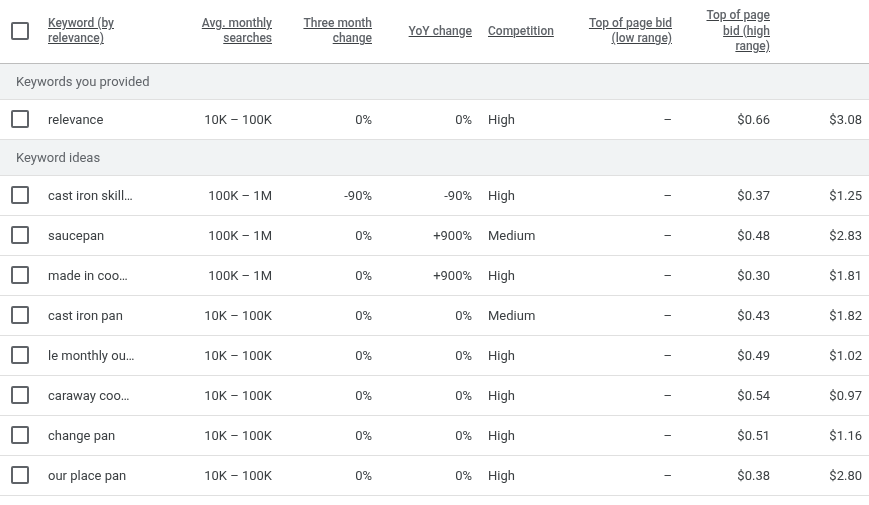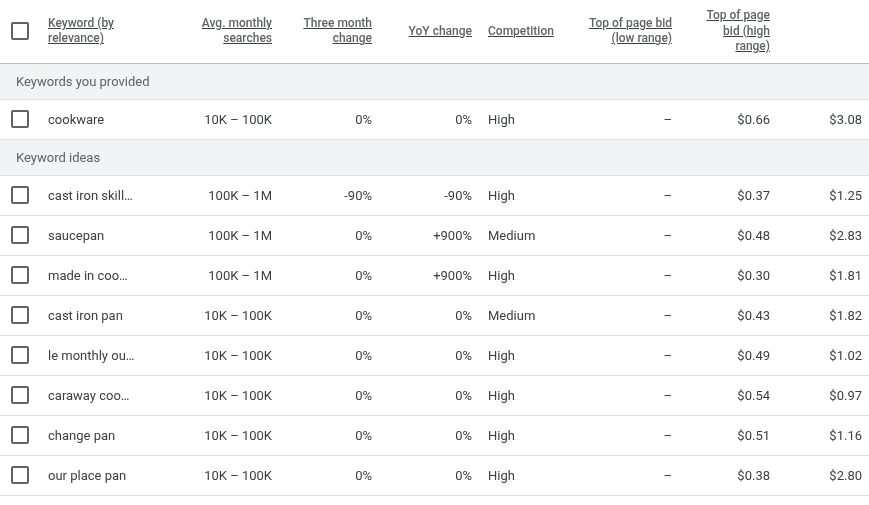--- a/index.html
+++ b/index.html
@@ -86,21 +86,21 @@
   </div>
 
   <div id="body">
       <div class="section-row">
         <span>Keywords you provided</span>
       </div>
       <div class="row">
         <div class="checkbox-cell">
           <div class="checkbox"></div>
         </div>
-        <div class="cell left">cookware</div>
+        <div class="cell left">relevance</div>
         <div class="cell right">10K – 100K</div>
         <div class="cell right">0%</div>
         <div class="cell right">0%</div>
         <div class="cell left">High</div>
         <div class="cell right">–</div>
         <div class="cell right">$0.66</div>
         <div class="cell right">$3.08</div>
       </div>
       <div class="section-row">
         <span>Keyword ideas</span>

